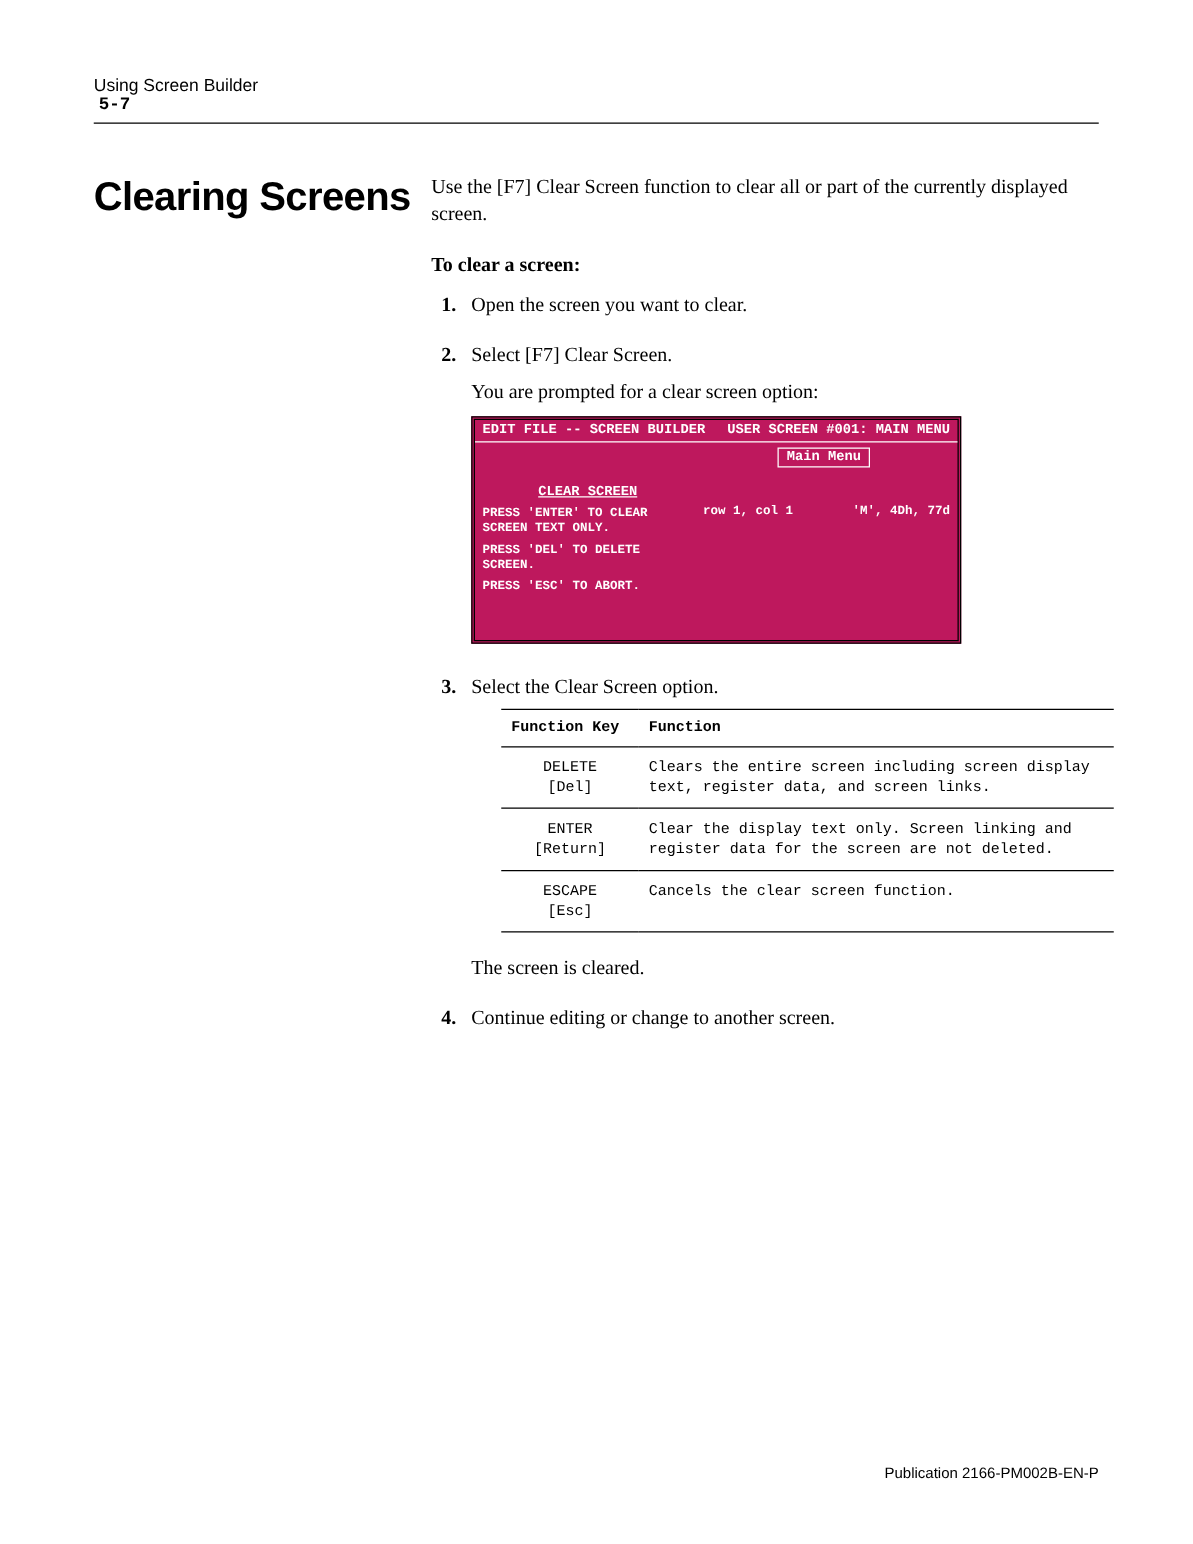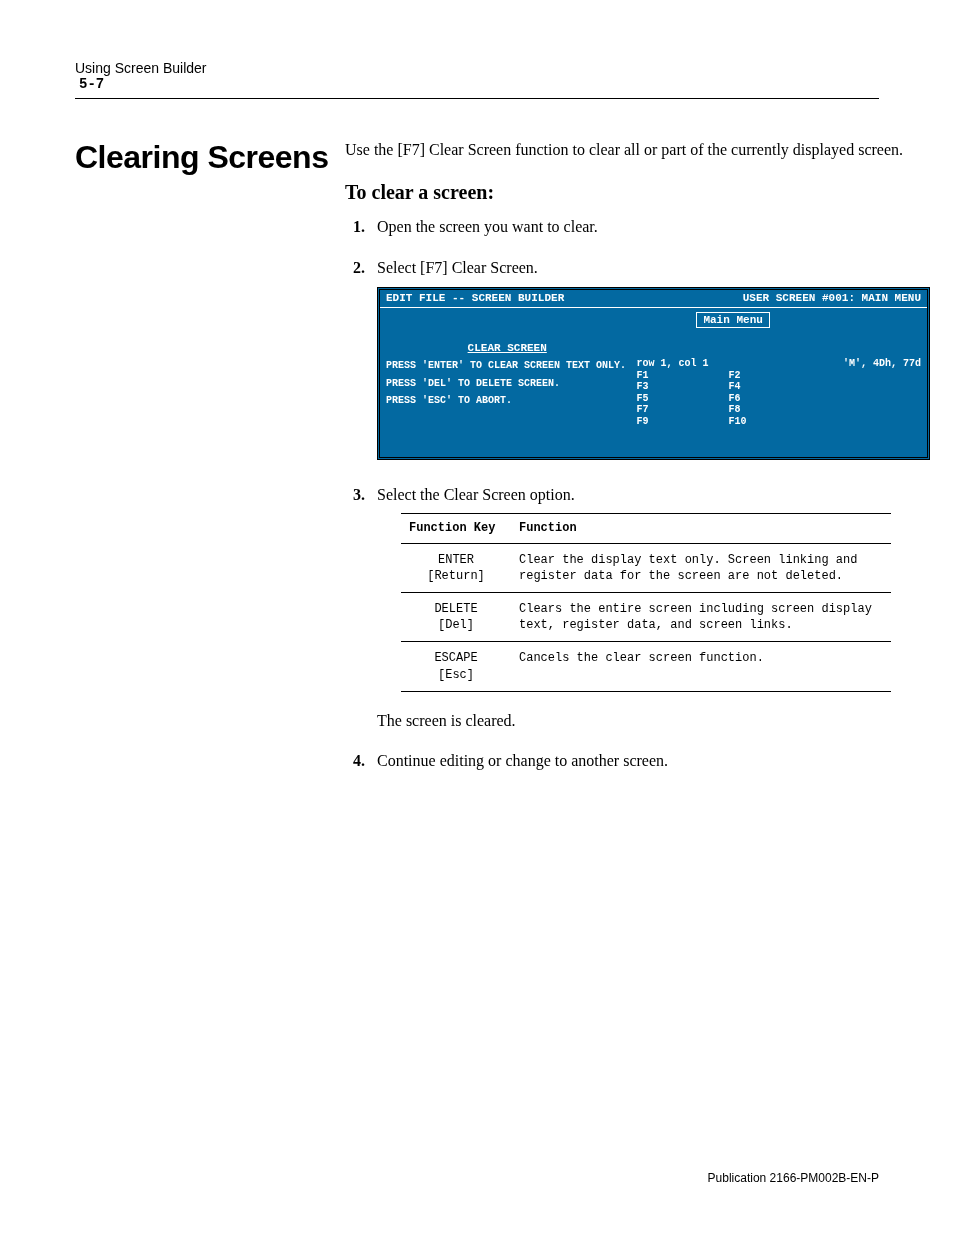--- a/index.html
+++ b/index.html
@@ -42,21 +42,21 @@
   .right-col {
     flex: 1;
   }
   .intro {
     font-size: 16px;
     line-height: 1.4;
     margin-bottom: 20px;
   }
   .subhead {
     font-weight: 700;
-    font-size: 20px;
+    font-size: 16px;
     margin-bottom: 12px;
   }
   ol.steps {
     list-style: none;
     counter-reset: step;
   }
   ol.steps > li {
     counter-increment: step;
     margin-bottom: 18px;
     font-size: 16px;
@@ -71,27 +71,27 @@
     font-weight: 700;
   }
   ol.steps > li .sub {
     display: block;
     margin-top: 6px;
   }
 
   
   .terminal {
     border: 3px double #000;
-    background: #0369a1;
+    background: #be185d;
     color: #fff;
     font-family: 'Courier New', monospace;
     font-size: 11px;
     line-height: 1.15;
     margin: 8px 0 24px 0;
-    width: 553px;
+    width: 392px;
   }
   .term-title {
     border-bottom: 1px solid #fff;
     padding: 2px 6px;
     display: flex;
     justify-content: space-between;
     font-weight: 700;
   }
   .term-body {
     padding: 4px 6px 30px 6px;
@@ -169,80 +169,65 @@
       <h1>Clearing Screens</h1>
     </div>
     <div class="right-col">
       <p class="intro">Use the [F7] Clear Screen function to clear all or part of the currently displayed screen.</p>
       <p class="subhead">To clear a screen:</p>
 
       <ol class="steps">
         <li><span>Open the screen you want to clear.</span></li>
         <li>
           <span>Select [F7] Clear Screen.</span>
+          <span class="sub">You are prompted for a clear screen option:</span>
 
           <div class="terminal">
             <div class="term-title">
               <span>EDIT FILE -- SCREEN BUILDER</span>
               <span>USER SCREEN #001: MAIN MENU</span>
             </div>
             <div class="term-body">
               <div class="term-left">
                 <div class="cs-head">CLEAR SCREEN</div>
                 <div class="cs-line">PRESS 'ENTER' TO CLEAR SCREEN TEXT ONLY.</div>
                 <div class="cs-line">PRESS 'DEL' TO DELETE SCREEN.</div>
                 <div class="cs-line">PRESS 'ESC' TO ABORT.</div>
               </div>
               <div class="term-right">
                 <div class="mm">Main Menu</div>
                 <div class="term-info">
                   <span>row  1, col  1</span>
                   <span>'M', 4Dh,  77d</span>
                 </div>
-                <div class="term-fkeys">
-                  <div>
-                    <span>F1</span>
-                    <span>F3</span>
-                    <span>F5</span>
-                    <span>F7</span>
-                    <span>F9</span>
-                  </div>
-                  <div>
-                    <span>F2</span>
-                    <span>F4</span>
-                    <span>F6</span>
-                    <span>F8</span>
-                    <span>F10</span>
-                  </div>
-                </div>
               </div>
             </div>
           </div>
         </li>
 
         <li>
           <span>Select the Clear Screen option.</span>
 
           <table class="func">
             <thead>
               <tr>
                 <th>Function Key</th>
                 <th>Function</th>
               </tr>
             </thead>
             <tbody>
               <tr>
+                <td class="keycol" style="white-space:pre-line">DELETE
+[Del]</td>
+                <td>Clears the entire screen including screen display text, register data, and screen links.</td>
+              </tr>
+              <tr>
                 <td class="keycol" style="white-space:pre-line">ENTER
 [Return]</td>
                 <td>Clear the display text only.  Screen linking  and register data for the screen are not deleted.</td>
-              </tr>
-              <tr>
-                <td class="keycol" style="white-space:pre-line">DELETE
-[Del]</td>
-                <td>Clears the entire screen including screen display text, register data, and screen links.</td>
               </tr>
               <tr>
                 <td class="keycol" style="white-space:pre-line">ESCAPE
 [Esc]</td>
                 <td>Cancels the clear screen function.</td>
               </tr>
             </tbody>
           </table>
 
           <span class="sub">The screen is cleared.</span>

